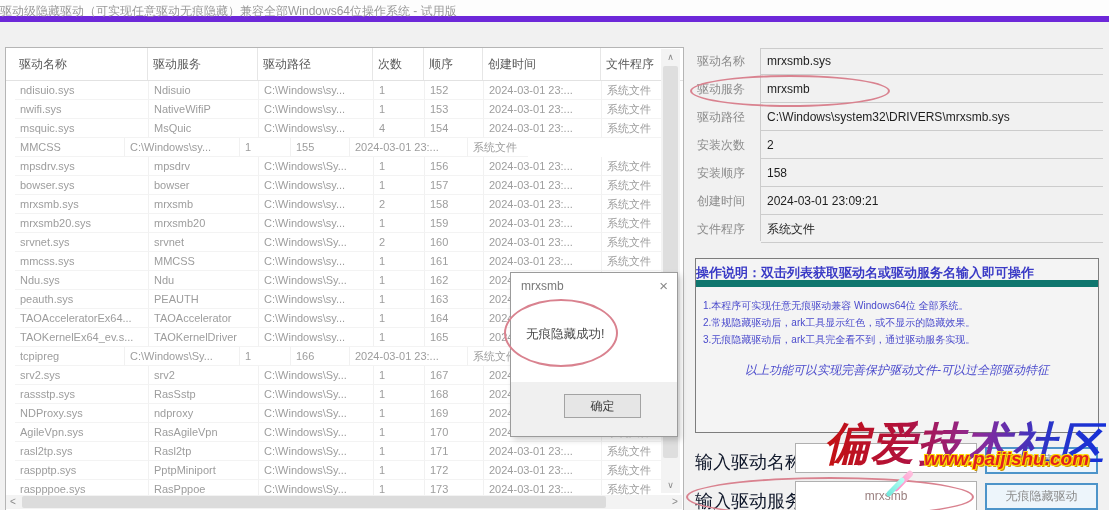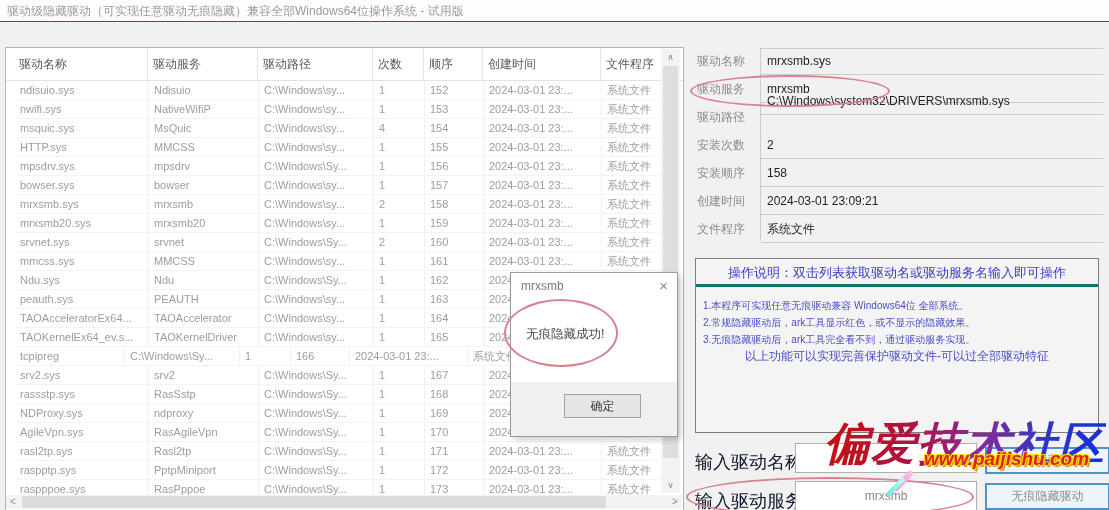--- a/index.html
+++ b/index.html
@@ -6,22 +6,22 @@
   html,body { width:1109px; height:510px; }
   body {
     position:relative; overflow:hidden;
     background:#f1f1f1;
     font-family:"Liberation Sans", sans-serif;
     color:#333;
   }
   
   .titlebar {
     position:absolute; left:0; top:0; width:1109px; height:22px;
-    background:#fdfdfd; border-bottom:1px solid #6d28d9;
-    font-size:12px; color:#9a9a9a; line-height:22px; padding-left:7px;
+    background:#fdfdfd; border-bottom:6px solid #6d28d9;
+    font-size:12px; color:#9a9a9a; line-height:22px; padding-left:0;
     white-space:nowrap;
   }
   
   .table-panel {
     position:absolute; left:5px; top:47px; width:679px; height:470px;
     background:#ffffff; border:1px solid #b5b5b5; overflow:hidden; z-index:1;
   }
   .t-header { display:flex; height:33px; padding-left:8px; border-bottom:1px solid #e2e2e2; }
   .t-header .cell {
     font-size:12px; color:#5a5a5a; line-height:33px;
@@ -61,36 +61,36 @@
     line-height:27px; border-bottom:1px solid #cccccc; padding-left:6px;
     white-space:nowrap; overflow:hidden; }
   .field-vline { position:absolute; left:760px; top:48px; width:1px; height:193px; background:#cccccc; }
   .field-topline { position:absolute; left:761px; top:48px; width:342px; height:1px; background:#cccccc; }
   
   .instr-box {
     position:absolute; left:695px; top:258px; width:404px; height:175px;
     border:1px solid #7d7d7d; background:#f4f4f4; z-index:1;
   }
   .instr-header {
-    height:28px; line-height:28px; text-align:center; font-size:13px; font-weight:normal;
-    color:var(--header-blue); border-bottom:3px solid #0f766e; white-space:nowrap; overflow:hidden;
+    height:28px; line-height:28px; font-size:13px; font-weight:bold;
+    color:var(--header-blue); border-bottom:7px solid #0f766e; white-space:nowrap; overflow:hidden;
   }
   .instr-body { padding:10px 7px 0 7px; }
   .instr-line { font-size:10px; color:var(--instr-blue); line-height:17px; white-space:nowrap; overflow:hidden; }
-  .instr-footer { text-align:center; font-size:12px; color:var(--instr-blue); white-space:nowrap; }
+  .instr-footer { margin-top:14px; text-align:center; font-size:12px; color:var(--instr-blue); white-space:nowrap;font-style:italic; }
   
   .input-label { position:absolute; left:695px; font-size:18px; color:#0f172a; white-space:nowrap; }
   .text-input {
     position:absolute; left:795px; width:182px; height:30px;
     background:#ffffff; border:1px solid #b0b0b0;
     font-size:12px; color:#9a8080; text-align:center; line-height:28px;
     font-family:"Liberation Sans", sans-serif;
   }
   .hide-btn {
-    position:absolute; left:985px; width:125px; height:27px;
+    position:absolute; left:985px; width:113px; height:27px;
     background:#edf5fb; border:2px solid var(--button-border);
     font-size:12px; color:#8b8b8b; text-align:center; line-height:23px;
     white-space:nowrap; overflow:hidden; z-index:3;
   }
   
   .dialog {
     position:absolute; left:510px; top:272px; width:168px; height:165px;
     background:#ffffff; border:1px solid #9b9b9b;
     box-shadow:3px 3px 6px rgba(0,0,0,0.18); z-index:5;
   }
@@ -177,21 +177,20 @@
     <div class="cell c0">msquic.sys</div>
     <div class="cell c1">MsQuic</div>
     <div class="cell c2">C:\Windows\sy...</div>
     <div class="cell c3">4</div>
     <div class="cell c4">154</div>
     <div class="cell c5">2024-03-01 23:...</div>
     <div class="cell c6">系统文件</div>
   </div>
 
   <div class="row">
-    <div class="cell c0">HTTP.sys</div>
     <div class="cell c1">MMCSS</div>
     <div class="cell c2">C:\Windows\sy...</div>
     <div class="cell c3">1</div>
     <div class="cell c4">155</div>
     <div class="cell c5">2024-03-01 23:...</div>
     <div class="cell c6">系统文件</div>
   </div>
 
   <div class="row">
     <div class="cell c0">mpsdrv.sys</div>
@@ -386,21 +385,21 @@
 </div>
 
 <div class="field-vline"></div>
 <div class="field-topline"></div>
 
 <div class="field-label" style="top:48px">驱动名称</div>
 <div class="field-value" style="top:48px; height:27px">mrxsmb.sys</div>
 <div class="field-label" style="top:76px">驱动服务</div>
 <div class="field-value" style="top:76px; height:27px">mrxsmb</div>
 <div class="field-label" style="top:104px">驱动路径</div>
-<div class="field-value" style="top:88px; height:27px">C:\Windows\system32\DRIVERS\mrxsmb.sys</div>
+<div class="field-value" style="top:104px; height:27px">C:\Windows\system32\DRIVERS\mrxsmb.sys</div>
 <div class="field-label" style="top:132px">安装次数</div>
 <div class="field-value" style="top:132px; height:27px">2</div>
 <div class="field-label" style="top:160px">安装顺序</div>
 <div class="field-value" style="top:160px; height:27px">158</div>
 <div class="field-label" style="top:188px">创建时间</div>
 <div class="field-value" style="top:188px; height:27px">2024-03-01 23:09:21</div>
 <div class="field-label" style="top:216px">文件程序</div>
 <div class="field-value" style="top:216px; height:27px">系统文件</div>
 
 <div class="instr-box">

